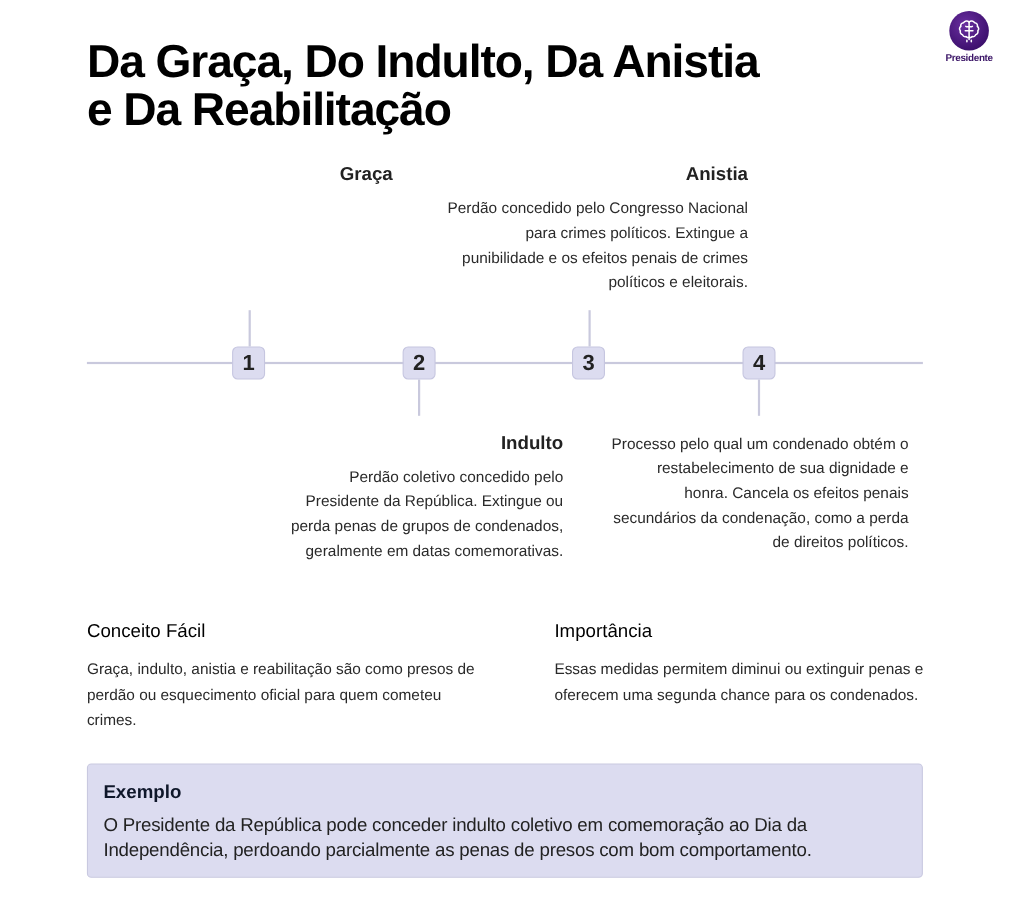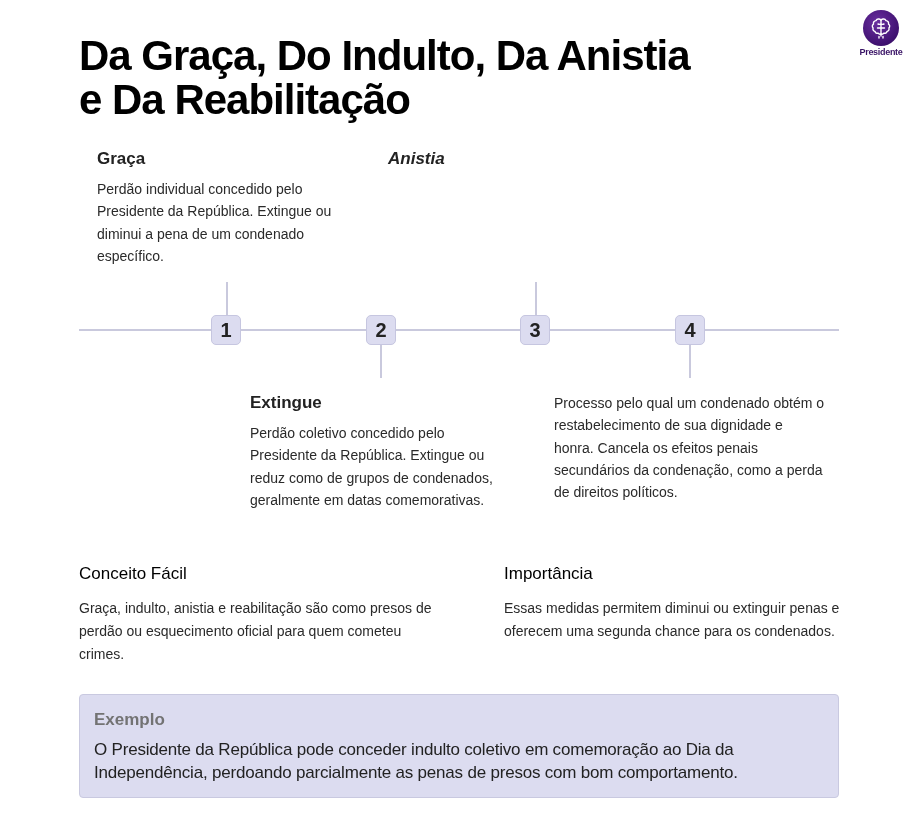--- a/index.html
+++ b/index.html
@@ -14,31 +14,31 @@
 
   .title { position: absolute; left: 79px; top: 34px; width: 640px; margin: 0;
            font-size: 42px; line-height: 44px; font-weight: bold; color: #000; letter-spacing: -1px; }
 
   .timeline-line { position: absolute; left: 79px; top: 329px; width: 760px; height: 2px; background: #c9c9dd; }
   .connector { position: absolute; width: 2px; background: #c9c9dd; }
   .node { position: absolute; width: 30px; height: 30px; border-radius: 5px; background: #dcdcf0;
           border: 1px solid #c6c6e0; box-sizing: border-box; display: flex; align-items: center; justify-content: center;
           font-weight: bold; font-size: 20px; color: #222; }
 
-  .event { position: absolute; width: 260px; text-align: left; }
+  .event { position: absolute; width: 260px; text-align: right; }
   .event h3 { margin: 0 0 8px 0; font-size: 17px; font-weight: bold; color: #222; line-height: 22px; }
   .event p { margin: 0; font-size: 14px; line-height: 22.3px; color: #2a2a2a; }
 
   .section { position: absolute; width: 370px; }
   .section h2 { margin: 0 0 12px 0; font-size: 17px; font-weight: normal; color: #000; line-height: 22px; }
   .section p { margin: 0; font-size: 14px; line-height: 23px; color: #2a2a2a; }
 
   .example { position: absolute; left: 79px; top: 694px; width: 760px; height: 104px; box-sizing: border-box;
              background: #dcdcf0; border: 1px solid #c9c9e0; border-radius: 4px; padding: 14px 14px; }
-  .example h2 { margin: 0 0 8px 0; font-size: 17px; font-weight: bold; color: #737373; line-height: 22px; }
+  .example h2 { margin: 0 0 8px 0; font-size: 17px; font-weight: bold; color: #0f172a; line-height: 22px; }
   .example p { margin: 0; font-size: 17px; line-height: 22.5px; color: #222; letter-spacing: -0.2px; }
 </style>
 </head>
 <body>
 
 <div class="logo">
   <div class="logo-circle">
     <svg width="24" height="24" viewBox="0 0 24 24" fill="none" stroke="#ffffff" stroke-width="1.4" stroke-linecap="round" stroke-linejoin="round">
       <path d="M12 4c-1.5-1.5-4-1.2-5 .6-1.8.1-3 1.8-2.5 3.5-1.4.8-1.6 2.8-.4 3.9-.6 1.5.3 3.2 1.9 3.5.4 1.4 1.9 2.1 3.2 1.7.6.9 1.7 1.2 2.8.8"></path>
       <path d="M12 4c1.5-1.5 4-1.2 5 .6 1.8.1 3 1.8 2.5 3.5 1.4.8 1.6 2.8.4 3.9.6 1.5-.3 3.2-1.9 3.5-.4 1.4-1.9 2.1-3.2 1.7-.6.9-1.7 1.2-2.8.8"></path>
@@ -57,30 +57,30 @@
 <div class="connector" style="left:535px; top:282px; height:33px;"></div>
 <div class="connector" style="left:689px; top:345px; height:33px;"></div>
 
 <div class="node" style="left:211px; top:315px;">1</div>
 <div class="node" style="left:366px; top:315px;">2</div>
 <div class="node" style="left:520px; top:315px;">3</div>
 <div class="node" style="left:675px; top:315px;">4</div>
 
 <div class="event" style="left:97px; top:148px; width:260px;">
   <h3>Graça</h3>
-  <p>Perdão individual concedido pelo Presidente da República. Extingue ou diminui a pena de um condenado específico.</p>
 </div>
 
 <div class="event" style="left:250px; top:392px; width:262px;">
-  <h3>Extingue</h3>
-  <p>Perdão coletivo concedido pelo Presidente da República. Extingue ou reduz como de grupos de condenados, geralmente em datas comemorativas.</p>
+  <h3>Indulto</h3>
+  <p>Perdão coletivo concedido pelo Presidente da República. Extingue ou perda penas de grupos de condenados, geralmente em datas comemorativas.</p>
 </div>
 
-<div class="event" style="left:388px; top:148px; width:276px;font-style:italic;">
+<div class="event" style="left:404px; top:148px; width:276px;">
   <h3>Anistia</h3>
+  <p>Perdão concedido pelo Congresso Nacional para crimes políticos. Extingue a punibilidade e os efeitos penais de crimes políticos e eleitorais.</p>
 </div>
 
 <div class="event" style="left:554px; top:392px; width:272px;">
   <p>Processo pelo qual um condenado obtém o restabelecimento de sua dignidade e honra. Cancela os efeitos penais secundários da condenação, como a perda de direitos políticos.</p>
 </div>
 
 <div class="section" style="left:79px; top:563px;">
   <h2>Conceito Fácil</h2>
   <p>Graça, indulto, anistia e reabilitação são como presos de perdão ou esquecimento oficial para quem cometeu crimes.</p>
 </div>

